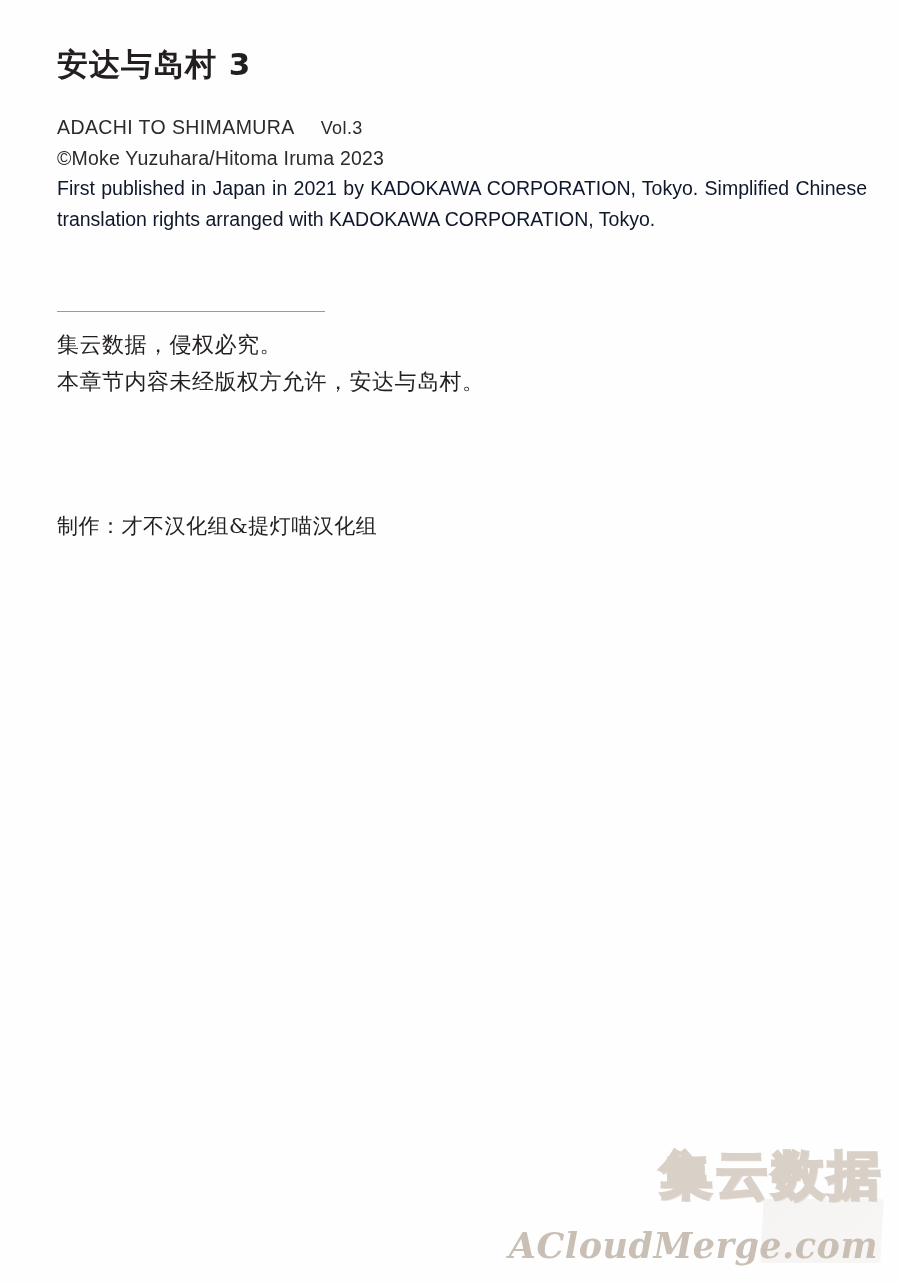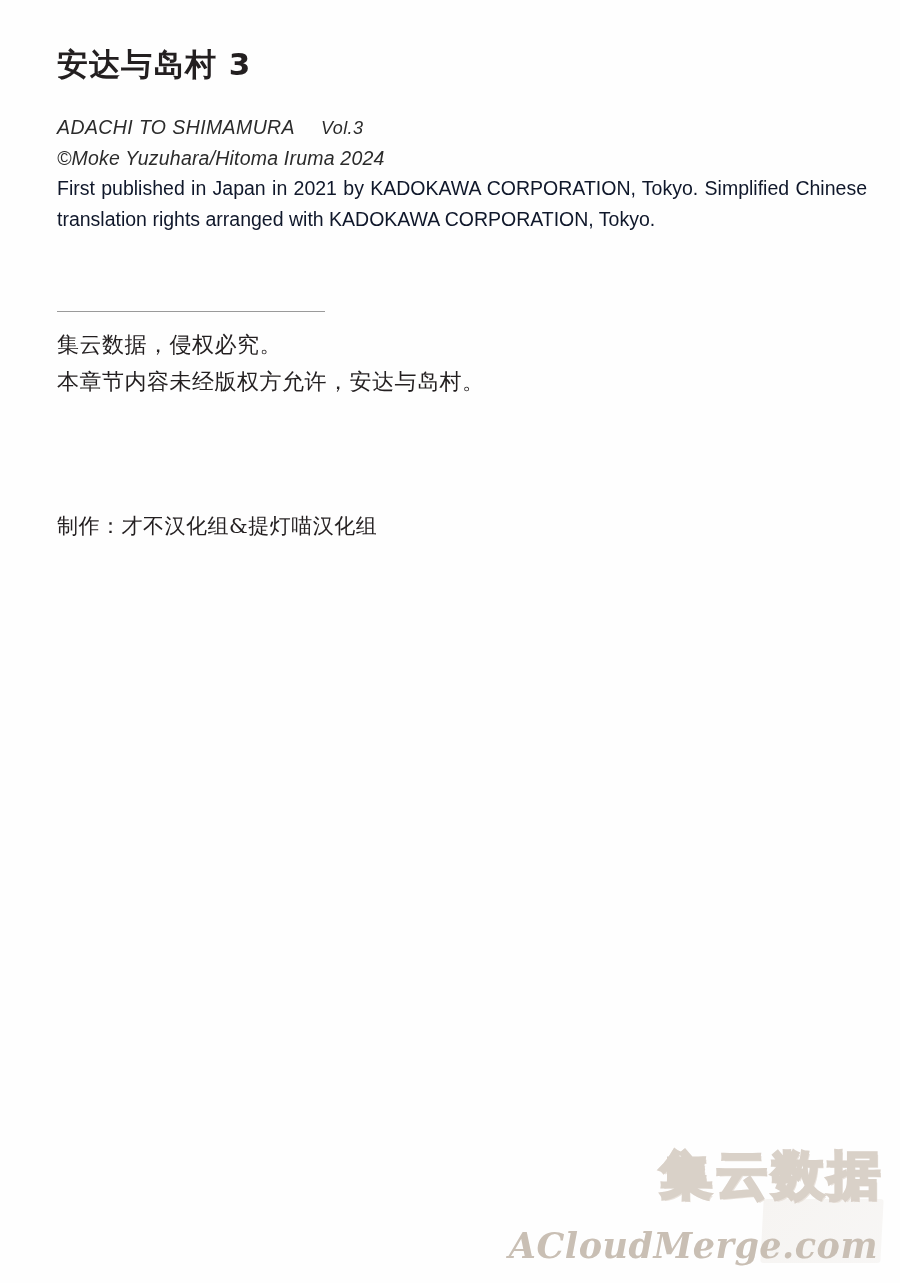--- a/index.html
+++ b/index.html
@@ -32,21 +32,20 @@
     font-size: 31px;
     letter-spacing: 1px;
     margin: 0 0 26px 0;
     color: #231f20;
   }
   .meta-line {
     font-size: 19.5px;
     line-height: 30px;
     color: #2b2b2b;
     letter-spacing: 0.2px;
-    font-style: italic;
   }
   .meta-line.romaji {
     letter-spacing: 0.4px;
   }
   .meta-line.romaji .vol {
     margin-left: 26px;
     font-size: 18px;
   }
   .meta-block {
     margin-top: 4px;
@@ -137,21 +136,21 @@
   <div class="content">
 
     <h1 class="title">安达与岛村 3</h1>
 
     <div class="meta-block">
 
       <div class="meta-line romaji">
         <span>ADACHI TO SHIMAMURA</span><span class="vol">Vol.3</span>
       </div>
 
-      <div class="meta-line">©Moke Yuzuhara/Hitoma Iruma 2024</div>
+      <div class="meta-line">©Moke Yuzuhara/Hitoma Iruma 2023</div>
 
       <div class="meta-para">First published in Japan in 2021 by KADOKAWA CORPORATION, Tokyo. Simplified Chinese translation rights arranged with KADOKAWA CORPORATION, Tokyo.</div>
     </div>
 
     <div class="divider"></div>
 
     <div class="cn-line">集云数据，侵权必究。</div>
     <div class="cn-line">本章节内容未经版权方允许，安达与岛村。</div>
 
     <div class="credit">制作：才不汉化组&amp;提灯喵汉化组</div>

